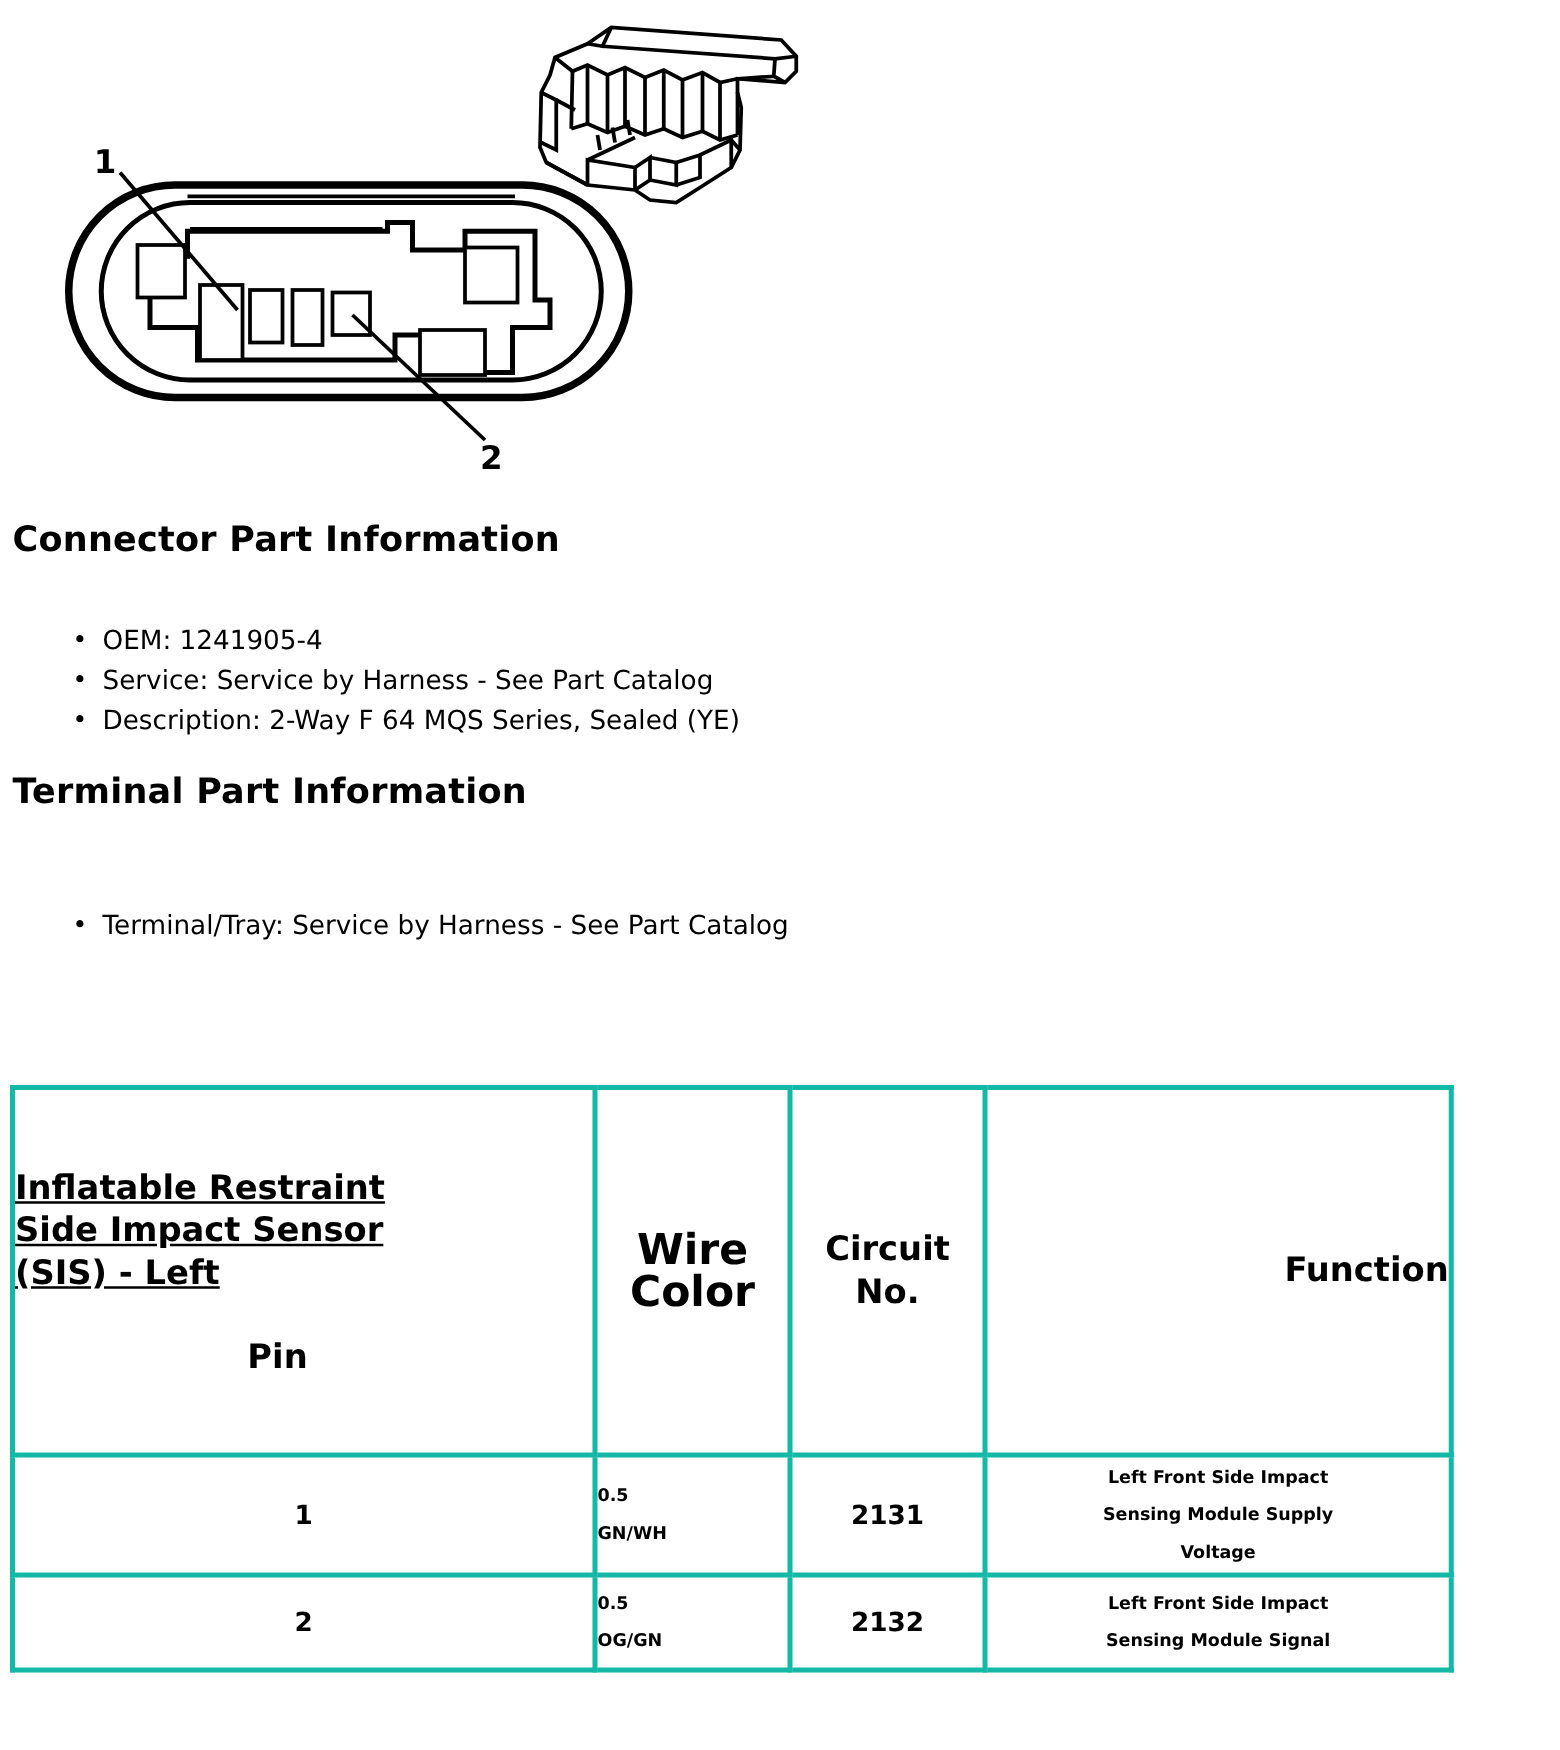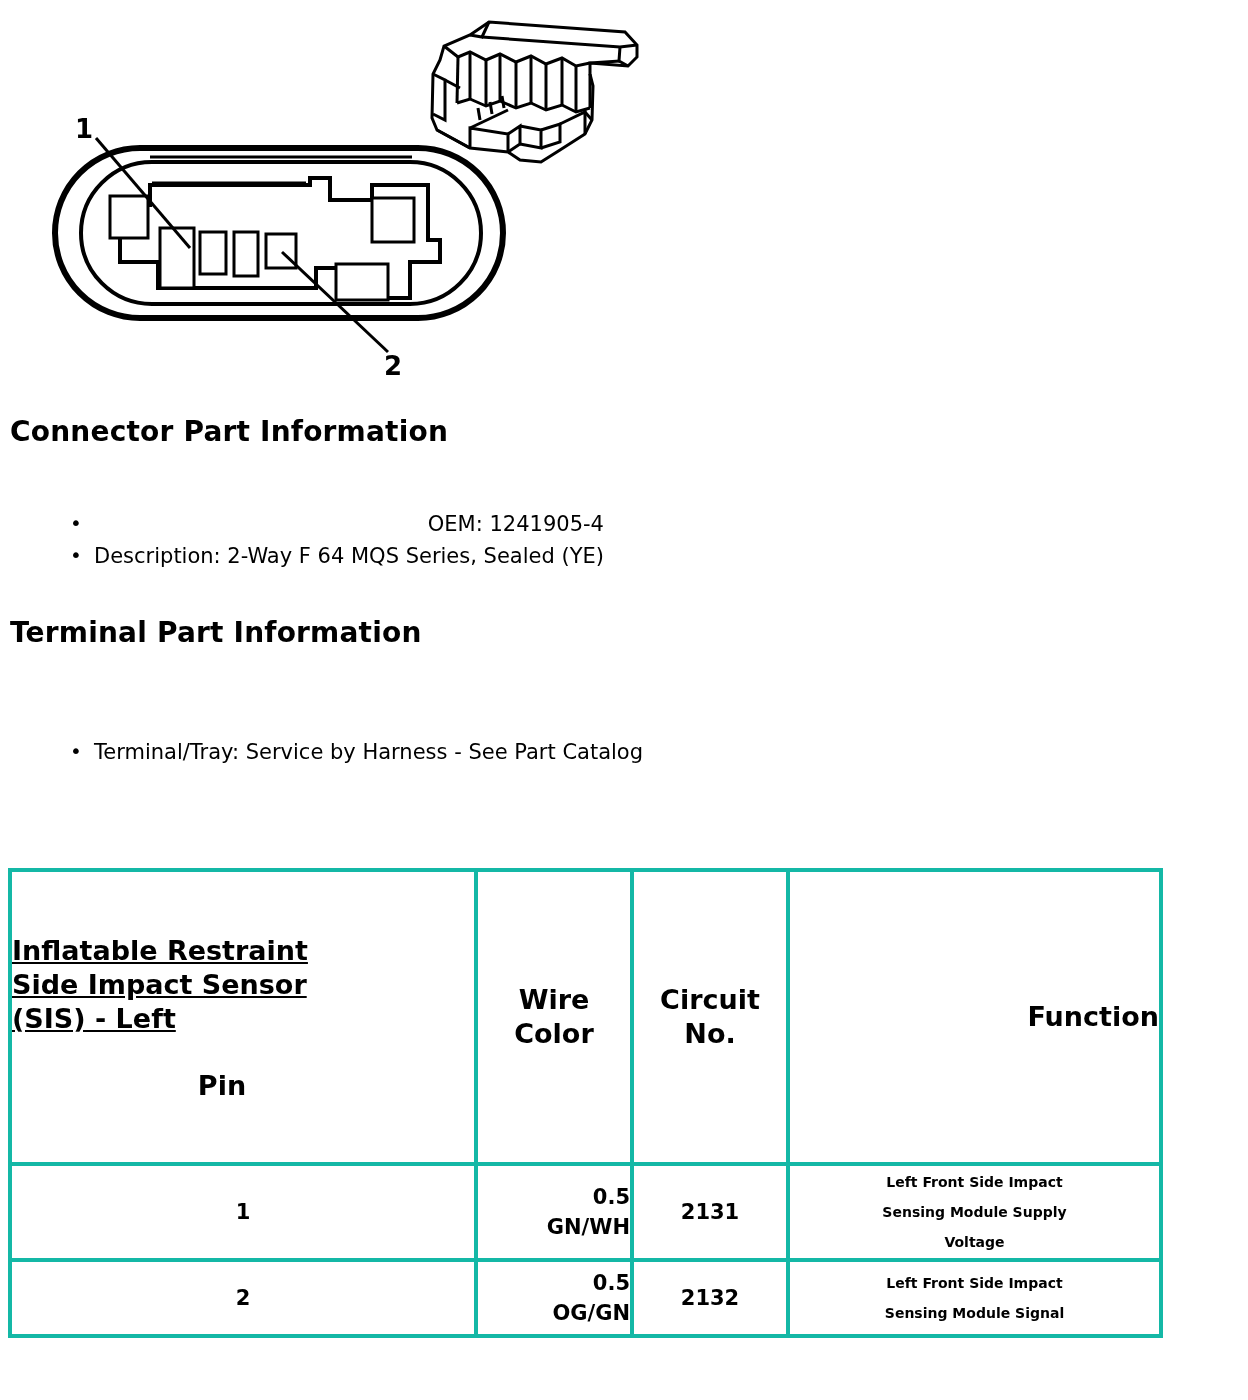--- a/index.html
+++ b/index.html
@@ -48,24 +48,23 @@
   }
   .heading-terminal {
     position: absolute;
     left: 10px;
     top: 616px;
   }
 
   
   ul.bullets {
     list-style: none;
-    margin: 12px;
+    margin: 0;
     padding: 0;
     position: absolute;
-    text-align: right;
   }
   ul.bullets li {
     position: relative;
     font-size: 21px;
     line-height: 28px;
     padding-left: 52px;
     margin-bottom: 4px;
     white-space: nowrap;
   }
   ul.bullets li:before {
@@ -110,42 +109,42 @@
   .hdr-left .pin-word {
     display: block;
     text-align: center;
     font-size: 27px;
     margin-top: 34px;
     width: 420px;
   }
   .hdr-wire {
     width: 152px;
     text-align: center;
-    font-size: 27px;
+    font-size: 34px;
     line-height: 34px;
   }
   .hdr-circuit {
     width: 152px;
     text-align: center;
     font-size: 27px;
     line-height: 34px;
   }
   .hdr-function {
     text-align: right;
     font-size: 27px;
     line-height: 34px;
   }
   .cell-pin {
     text-align: center;
     font-size: 21px;
     height: 92px;
   }
   .cell-wire {
-    text-align: right;
-    font-size: 21px;
+    text-align: left;
+    font-size: 14px;
     line-height: 30px;
   }
   .cell-circuit {
     text-align: center;
     font-size: 21px;
   }
   .cell-function {
     text-align: center;
     font-size: 14px;
     line-height: 30px;
@@ -230,20 +229,21 @@
 
       <text x="75" y="138" font-family="DejaVu Sans, sans-serif" font-size="26" font-weight="600">1</text>
       <text x="384" y="375" font-family="DejaVu Sans, sans-serif" font-size="26" font-weight="600">2</text>
     </svg>
   </div>
 
   <h2 class="section-heading heading-connector">Connector Part Information</h2>
 
   <ul class="bullets list-connector">
     <li>OEM: 1241905-4</li>
+    <li>Service: Service by Harness - See Part Catalog</li>
     <li>Description: 2-Way F 64 MQS Series, Sealed (YE)</li>
   </ul>
 
   <h2 class="section-heading heading-terminal">Terminal Part Information</h2>
 
   <ul class="bullets list-terminal">
     <li>Terminal/Tray: Service by Harness - See Part Catalog</li>
   </ul>
 
   <table class="pinout-table">

